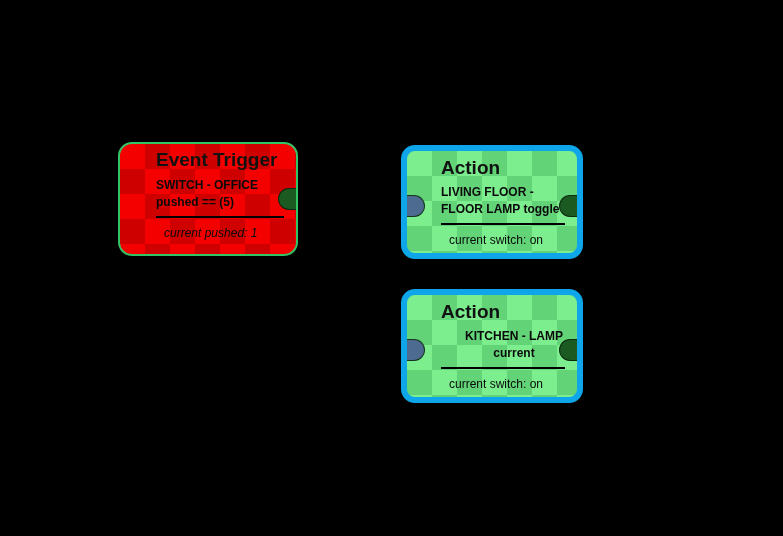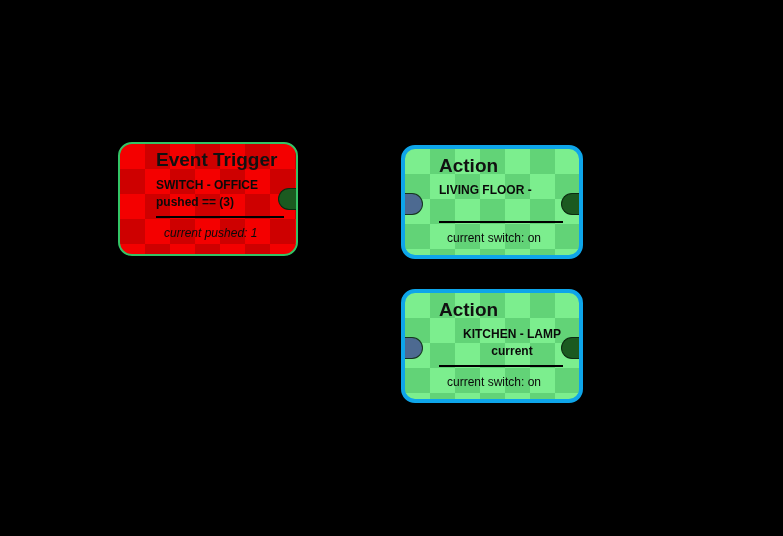--- a/index.html
+++ b/index.html
@@ -49,21 +49,21 @@
     background-image:
       linear-gradient(45deg, rgba(150,0,0,0.40) 25%, transparent 25%, transparent 75%, rgba(150,0,0,0.40) 75%),
       linear-gradient(45deg, rgba(150,0,0,0.40) 25%, transparent 25%, transparent 75%, rgba(150,0,0,0.40) 75%);
     background-size: 50px 50px;
     background-position: 0 0, 25px 25px;
   }
 
   
   .node-green {
     background: #7cee8e;
-    border: 4px solid #0ea5e9;
+    border: 6px solid #0ea5e9;
   }
   .node-green .checker {
     background-image:
       linear-gradient(45deg, rgba(60,170,85,0.40) 25%, transparent 25%, transparent 75%, rgba(60,170,85,0.40) 75%),
       linear-gradient(45deg, rgba(60,170,85,0.40) 25%, transparent 25%, transparent 75%, rgba(60,170,85,0.40) 75%);
     background-size: 50px 50px;
     background-position: 0 0, 25px 25px;
   }
 
   
@@ -125,40 +125,41 @@
 <div id="canvas">
 
   <div class="node node-red" style="left:118px; top:142px; width:180px; height:114px;">
     <div class="checker"></div>
     <div class="body">
       <div class="content" style="left:36px; top:6px; width:138px;">
         <div class="node-title">Event Trigger</div>
       </div>
       <div class="content" style="left:36px; top:33px; width:140px;">
         <div class="node-sub">SWITCH - OFFICE</div>
-        <div class="node-sub">pushed == (3)</div>
+        <div class="node-sub">pushed == (5)</div>
       </div>
       <div class="content" style="left:36px; top:72px; width:128px;">
         <div class="divider"></div>
       </div>
       <div class="content" style="left:44px; top:82px; width:132px;font-style:italic;">
         <div class="node-status">current pushed: 1</div>
       </div>
     </div>
     <div class="port port-out" style="top:44px;"></div>
   </div>
 
   <div class="node node-green" style="left:401px; top:145px; width:182px; height:114px;">
     <div class="checker"></div>
     <div class="body">
       <div class="content" style="left:34px; top:7px; width:142px;">
         <div class="node-title">Action</div>
       </div>
       <div class="content" style="left:34px; top:33px; width:146px;">
         <div class="node-sub">LIVING FLOOR -</div>
+        <div class="node-sub">FLOOR LAMP toggle</div>
       </div>
       <div class="content" style="left:34px; top:72px; width:124px;">
         <div class="divider"></div>
       </div>
       <div class="content" style="left:42px; top:82px; width:136px;">
         <div class="node-status">current switch: on</div>
       </div>
     </div>
     <div class="port port-in" style="top:44px;"></div>
     <div class="port port-out" style="top:44px;"></div>

